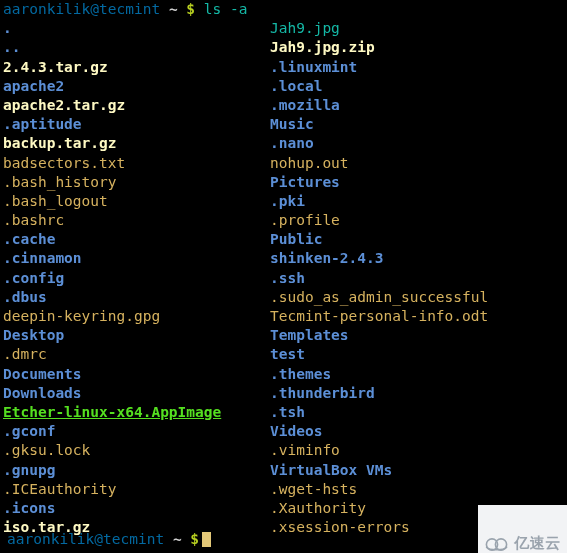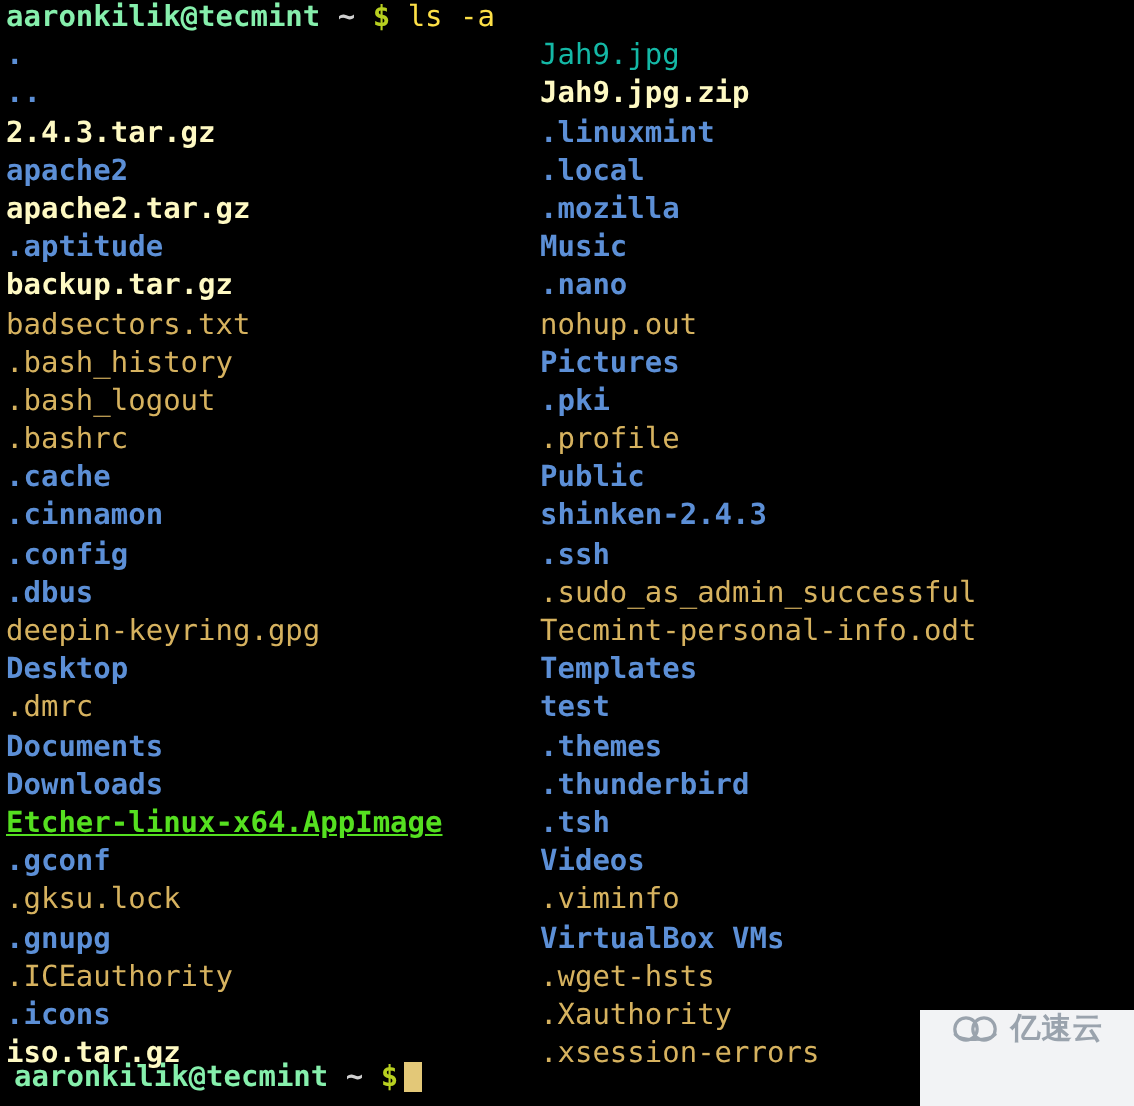--- a/index.html
+++ b/index.html
@@ -32,24 +32,24 @@
   }
 
   
   .c-dir      { color: #5c8fd6; font-weight: bold; }
   .c-archive  { color: #fef9c3; font-weight: bold; }
   .c-exec     { color: #55e020; font-weight: bold; text-decoration: underline; }
   .c-image    { color: #14b8a6; font-weight: normal; }
   .c-file     { color: #d6b25f; text-align: center; }
 
   
-  .p-user { color: #86efac; font-weight: bold; }
+  .p-user { color: #0369a1; font-weight: normal; }
   .p-path { color: #cfcfcf; font-weight: bold; }
   .p-dollar { color: #b8d020; font-weight: bold; }
-  .p-cmd { color: #fde047; }
+  .p-cmd { color: #14b8a6; }
 
   #cursor {
     display: inline-block;
     width: 9px;
     height: 15px;
     background: #e3c878;
     vertical-align: -3px;
     margin-left: 3px;
   }
 
@@ -66,25 +66,25 @@
     top: 530px;
     height: 19.2px;
     white-space: pre;
   }
 
   
   #watermark {
     position: absolute;
     right: 0;
     bottom: 0;
-    width: 107px;
+    width: 89px;
     height: 48px;
     background: #f2f3f5;
     display: flex;
-    align-items: flex-start;
+    align-items: flex-end;
     justify-content: center;
     gap: 4px;
   }
   #watermark .wm-text {
     color: #9aa3ad;
     font-family: "DejaVu Sans", "Liberation Sans", sans-serif;
     font-size: 15px;
     font-weight: bold;
     letter-spacing: 0.5px;
   }

